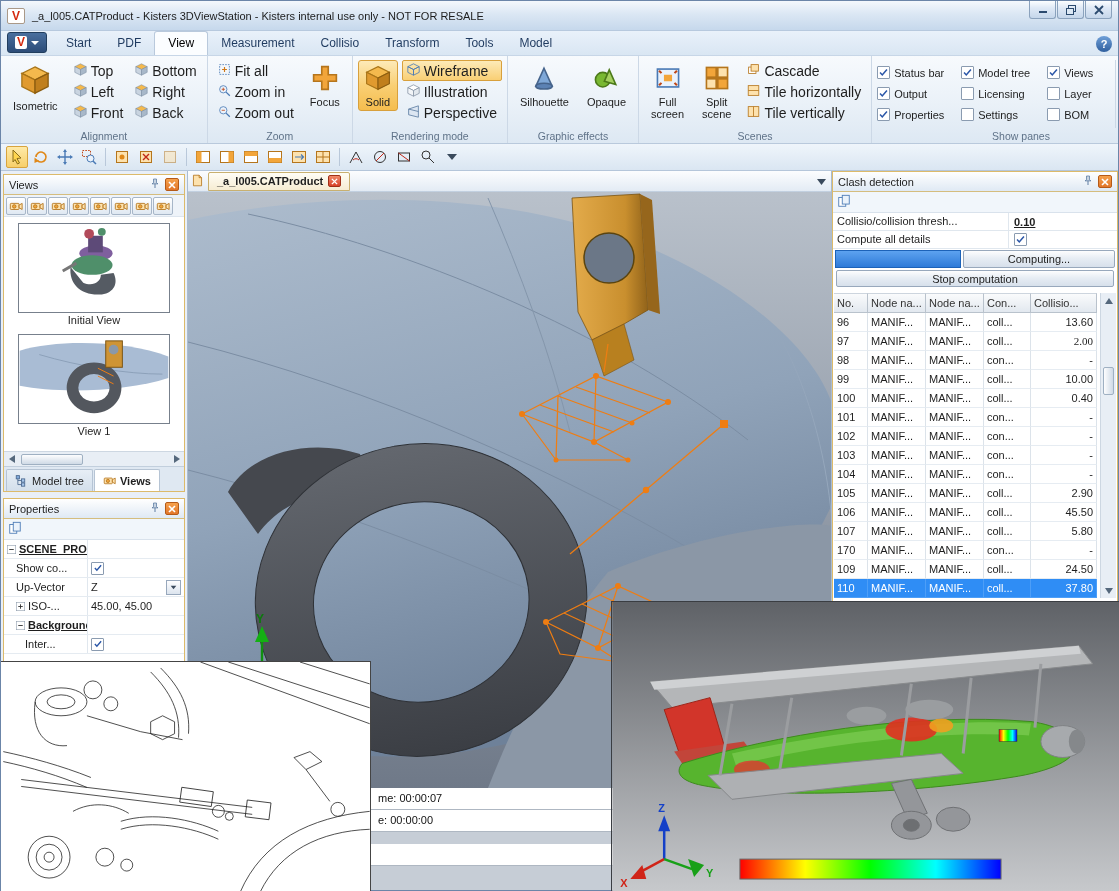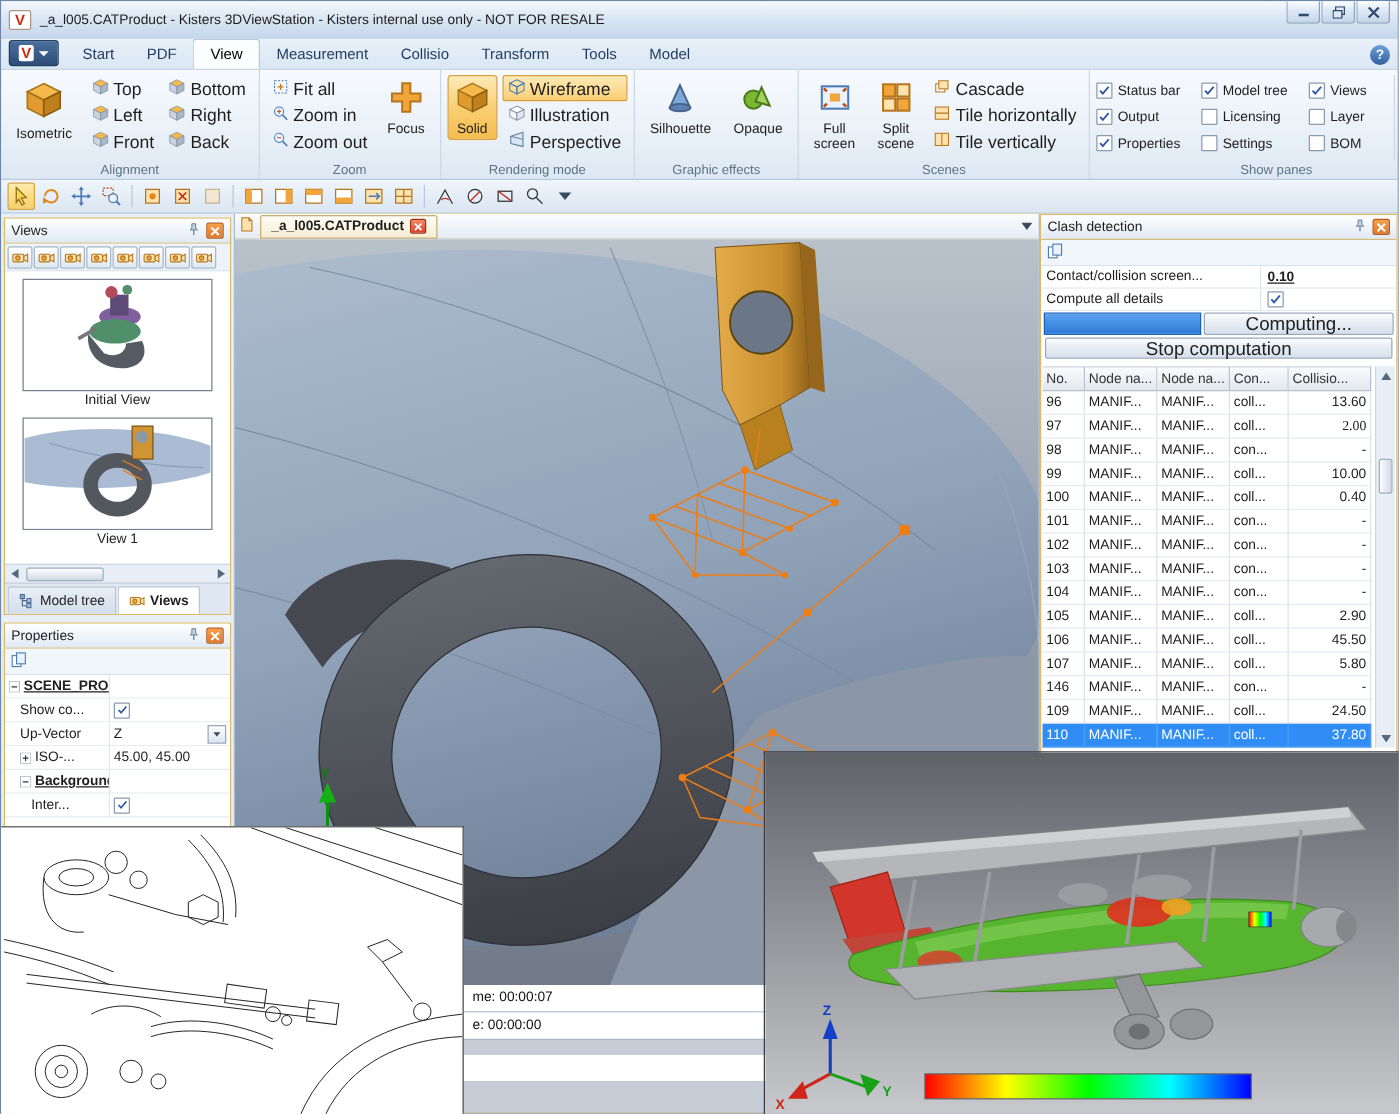--- a/index.html
+++ b/index.html
@@ -134,21 +134,21 @@
   
   .right-panel { position:absolute; top:170px; right:0; width:287px; bottom:0; background:#e9eff7;
     border-left:1px solid #a9bcd2; }
   .clash-inner { position:absolute; inset:0 0 0 0; border:1px solid #dcba6a; background:#fff; }
   .form-row { display:flex; height:18px; border-bottom:1px solid #e0e7ee; background:#fff; }
   .form-label { width:176px; padding:2px 4px; border-right:1px solid #e0e7ee; white-space:nowrap; overflow:hidden; }
   .form-value { flex:1; padding:1px 5px; display:flex; align-items:center; }
   .progress-row { display:flex; height:20px; padding:1px 2px; gap:2px; background:#fff; }
   .progress-bar { width:126px; background:linear-gradient(#5da2f0,#2e7ad8); border:1px solid #1c62b8; }
   .btn { background:linear-gradient(#fdfdfe,#e7edf4 45%,#d7e0eb); border:1px solid #98a8bc;
-    border-radius:2px; font-size:15px; font-family:inherit; color:#222; }
+    border-radius:2px; font-size:11px; font-family:inherit; color:#222; }
   .btn.computing { flex:1; }
   .btn.stop { display:block; width:calc(100% - 6px); margin:1px 3px 2px; height:17px; }
   .ctable { position:absolute; top:121px; left:1px; width:268px; }
   .ctable-header { display:flex; height:20px; }
   .ct-h { background:linear-gradient(#fafbfc,#e2e8ef); border-right:1px solid #b9c2cc;
     border-bottom:1px solid #b9c2cc; border-top:1px solid #cdd5de; padding:3px 3px; overflow:hidden;
     white-space:nowrap; color:#333; }
   .ct-row { display:flex; height:19px; background:#fff; }
   .ct-c { border-right:1px solid #dce3ea; border-bottom:1px solid #e6ecf2; padding:3px 3px;
     overflow:hidden; white-space:nowrap; }
@@ -978,21 +978,21 @@
             </svg>
         </span>
       </div>
       <div class="pane-toolbar">
         <span><svg width="14" height="14" viewBox="0 0 16 16">
               <rect x="2" y="4" width="8" height="10" fill="#fff" stroke="#4a7ab5"></rect>
               <rect x="6" y="1.5" width="8" height="10" fill="#eaf2fb" stroke="#4a7ab5"></rect>
             </svg></span>
       </div>
       <div class="form-row">
-        <div class="form-label">Contact/collision screen...</div>
+        <div class="form-label">Collisio/collision thresh...</div>
         <div class="form-value bold">0.10</div>
       </div>
       <div class="form-row">
         <div class="form-label">Compute all details</div>
         <div class="form-value">
           <span class="cb">
             <svg width="11" height="11" viewBox="0 0 16 16">
                 <path d="M3,8 l3.2,3.5 L13,3.5" fill="none" stroke="#2a56a8" stroke-width="2.2"></path>
               </svg>
           </span>
@@ -1089,21 +1089,21 @@
             <div class="ct-c num" style="width: 66px;">45.50</div>
           </div>
           <div class="ct-row">
             <div class="ct-c" style="width: 34px;">107</div>
             <div class="ct-c" style="width: 58px;">MANIF...</div>
             <div class="ct-c" style="width: 58px;">MANIF...</div>
             <div class="ct-c" style="width: 47px;">coll...</div>
             <div class="ct-c num" style="width: 66px;">5.80</div>
           </div>
           <div class="ct-row">
-            <div class="ct-c" style="width: 34px;">146</div>
+            <div class="ct-c" style="width: 34px;">170</div>
             <div class="ct-c" style="width: 58px;">MANIF...</div>
             <div class="ct-c" style="width: 58px;">MANIF...</div>
             <div class="ct-c" style="width: 47px;">con...</div>
             <div class="ct-c num" style="width: 66px;">-</div>
           </div>
           <div class="ct-row">
             <div class="ct-c" style="width: 34px;">109</div>
             <div class="ct-c" style="width: 58px;">MANIF...</div>
             <div class="ct-c" style="width: 58px;">MANIF...</div>
             <div class="ct-c" style="width: 47px;">coll...</div>

